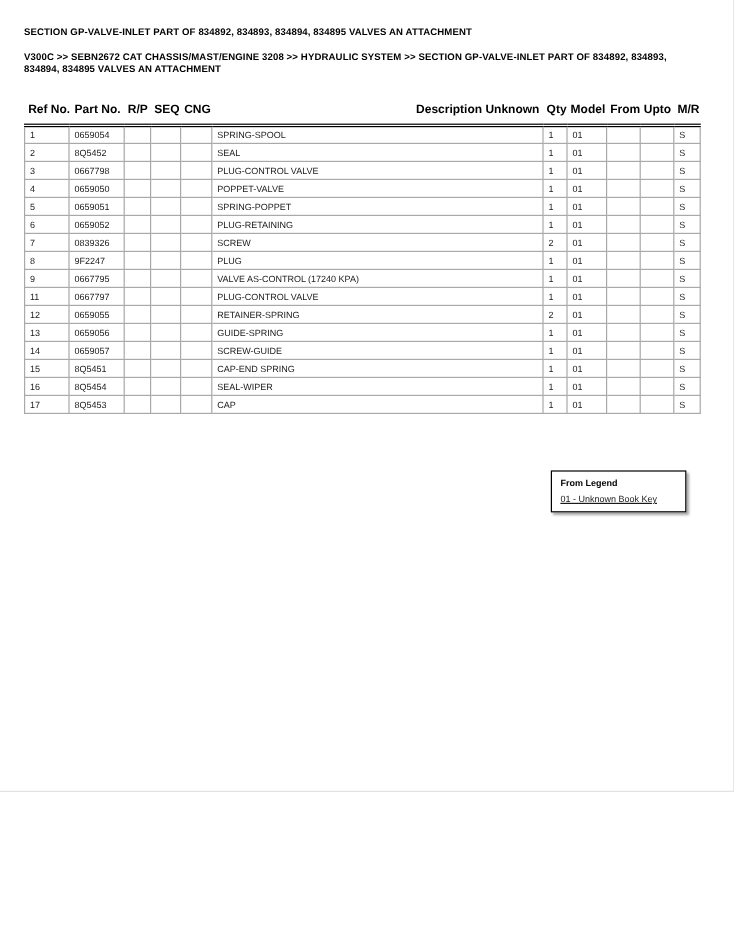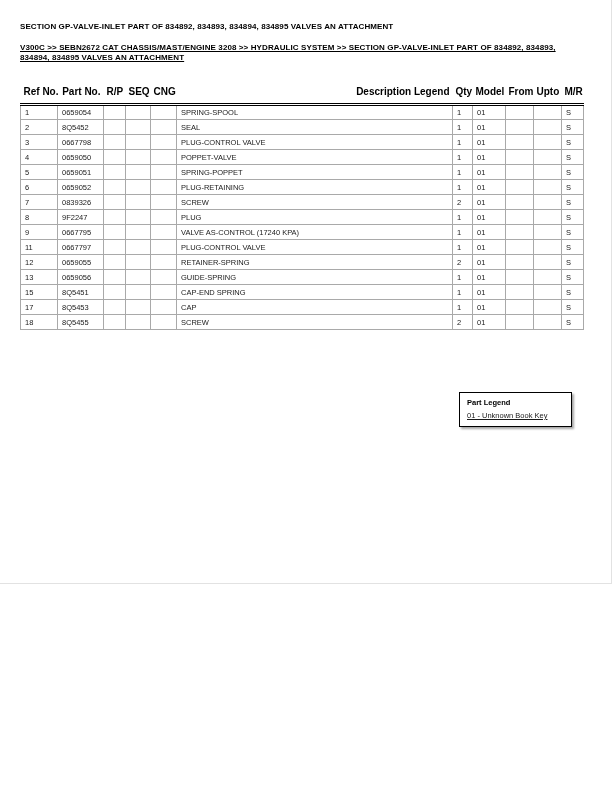--- a/index.html
+++ b/index.html
@@ -1,20 +1,20 @@
 <!DOCTYPE html>
 <html><head>
 <meta charset="utf-8">
 <style>
   * { margin: 0; padding: 0; box-sizing: border-box; }
   html, body { background: #ffffff; }
   .page {
     position: relative;
     width: 612px;
-    height: 584px;
+    height: 660px;
     background: #ffffff;
     font-family: "Liberation Sans", sans-serif;
     color: #000;
     overflow: hidden;
     border-right: 1px solid #e2e2e2;
     border-bottom: 1px solid #e2e2e2;
   }
   .header-block {
     position: absolute;
     left: 20px;
@@ -27,21 +27,20 @@
     line-height: 9px;
     letter-spacing: 0.1px;
   }
   .breadcrumb {
     margin-top: 12px;
     font-size: 8px;
     font-weight: bold;
     line-height: 10px;
     letter-spacing: 0.1px;
     width: 562px;
-    text-decoration: underline;
   }
   table.parts {
     position: absolute;
     left: 20px;
     top: 84px;
     width: 563px;
     border-collapse: collapse;
     table-layout: fixed;
   }
   table.parts thead th {
@@ -114,21 +113,21 @@
         <col style="width: 28px;">
         <col style="width: 22px;">
       </colgroup>
     <thead>
       <tr>
           <th>Ref No.</th>
           <th>Part No.</th>
           <th>R/P</th>
           <th>SEQ</th>
           <th>CNG</th>
-          <th>Description Legend</th>
+          <th>Description Unknown</th>
           <th>Qty</th>
           <th>Model</th>
           <th>From</th>
           <th>Upto</th>
           <th>M/R</th>
         </tr>
     </thead>
     <tbody>
         <tr>
           <td>1</td>
@@ -280,59 +279,72 @@
           <td></td>
           <td></td>
           <td>GUIDE-SPRING</td>
           <td>1</td>
           <td>01</td>
           <td></td>
           <td></td>
           <td>S</td>
         </tr>
         <tr>
+          <td>14</td>
+          <td>0659057</td>
+          <td></td>
+          <td></td>
+          <td></td>
+          <td>SCREW-GUIDE</td>
+          <td>1</td>
+          <td>01</td>
+          <td></td>
+          <td></td>
+          <td>S</td>
+        </tr>
+        <tr>
           <td>15</td>
           <td>8Q5451</td>
           <td></td>
           <td></td>
           <td></td>
           <td>CAP-END SPRING</td>
           <td>1</td>
           <td>01</td>
           <td></td>
           <td></td>
           <td>S</td>
         </tr>
         <tr>
+          <td>16</td>
+          <td>8Q5454</td>
+          <td></td>
+          <td></td>
+          <td></td>
+          <td>SEAL-WIPER</td>
+          <td>1</td>
+          <td>01</td>
+          <td></td>
+          <td></td>
+          <td>S</td>
+        </tr>
+        <tr>
           <td>17</td>
           <td>8Q5453</td>
           <td></td>
           <td></td>
           <td></td>
           <td>CAP</td>
           <td>1</td>
           <td>01</td>
           <td></td>
           <td></td>
           <td>S</td>
         </tr>
-        <tr>
-          <td>18</td>
-          <td>8Q5455</td>
-          <td></td>
-          <td></td>
-          <td></td>
-          <td>SCREW</td>
-          <td>2</td>
-          <td>01</td>
-          <td></td>
-          <td></td>
-          <td>S</td>
-        </tr>
       </tbody>
   </table>
 
   <div class="legend-box">
-    <div class="legend-title">Part Legend</div>
+    <div class="legend-title">From Legend</div>
     <div class="legend-entry">01 - Unknown Book Key</div>
   </div>
 
 </div>
 
 </body></html>

